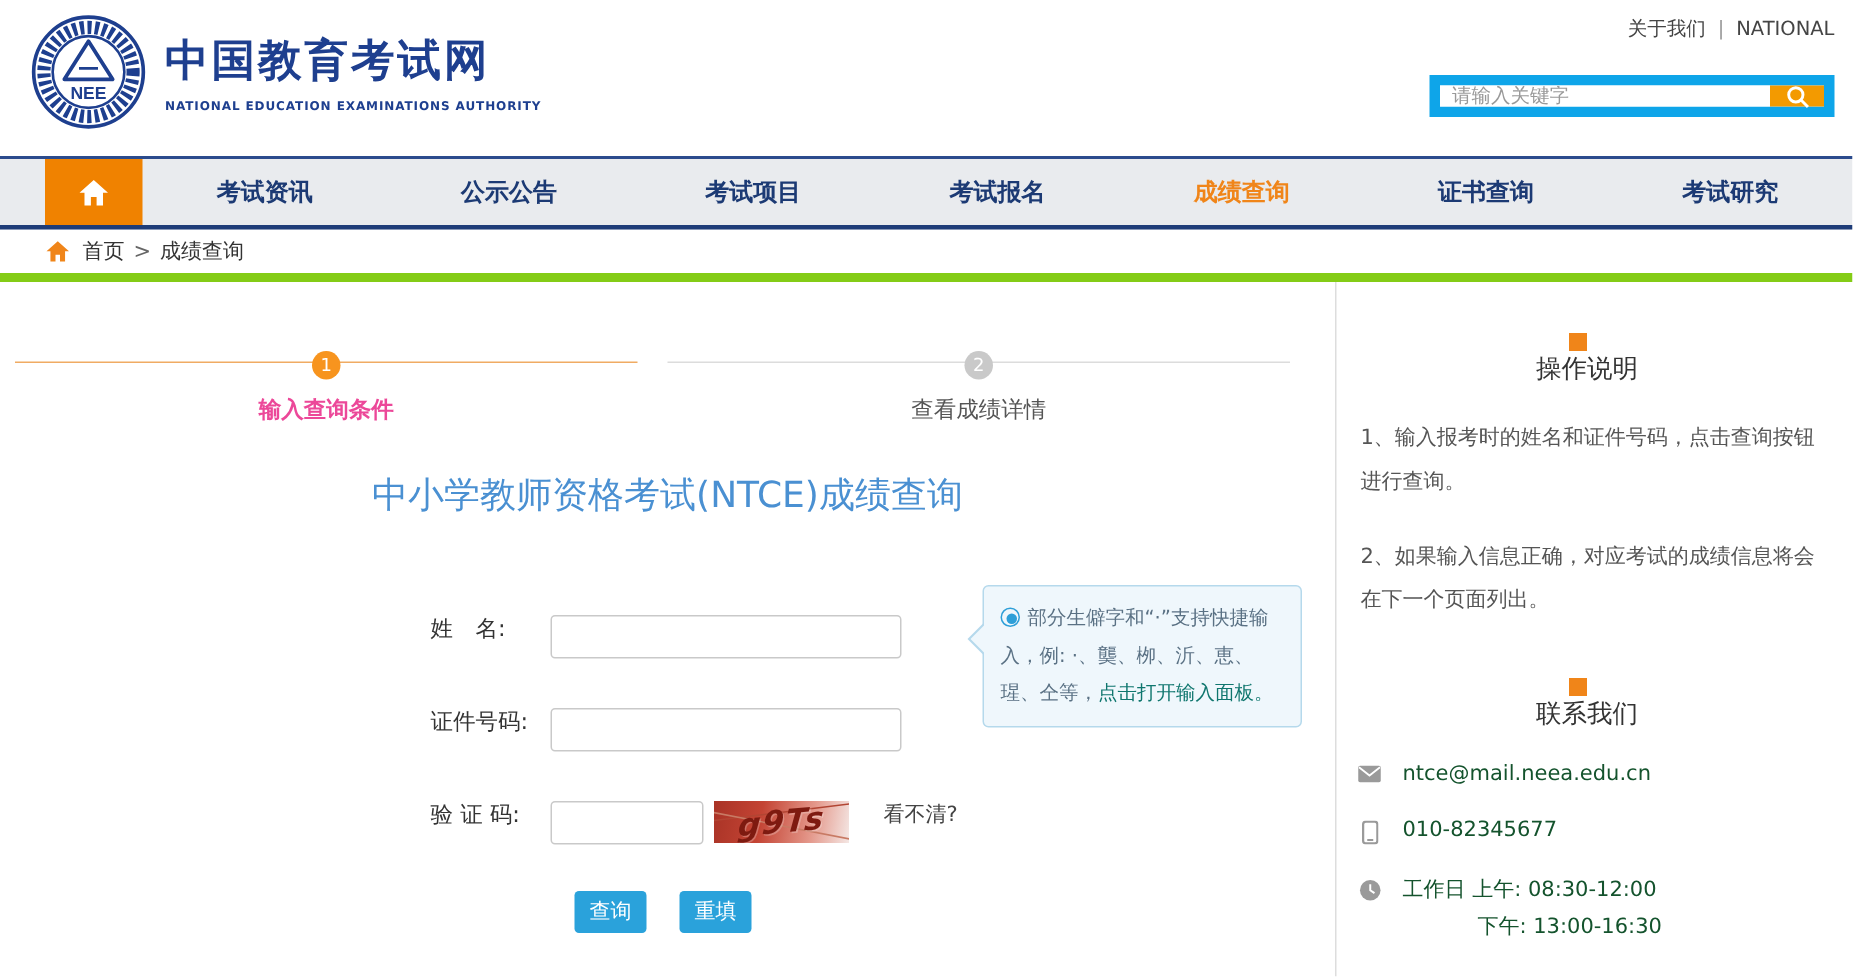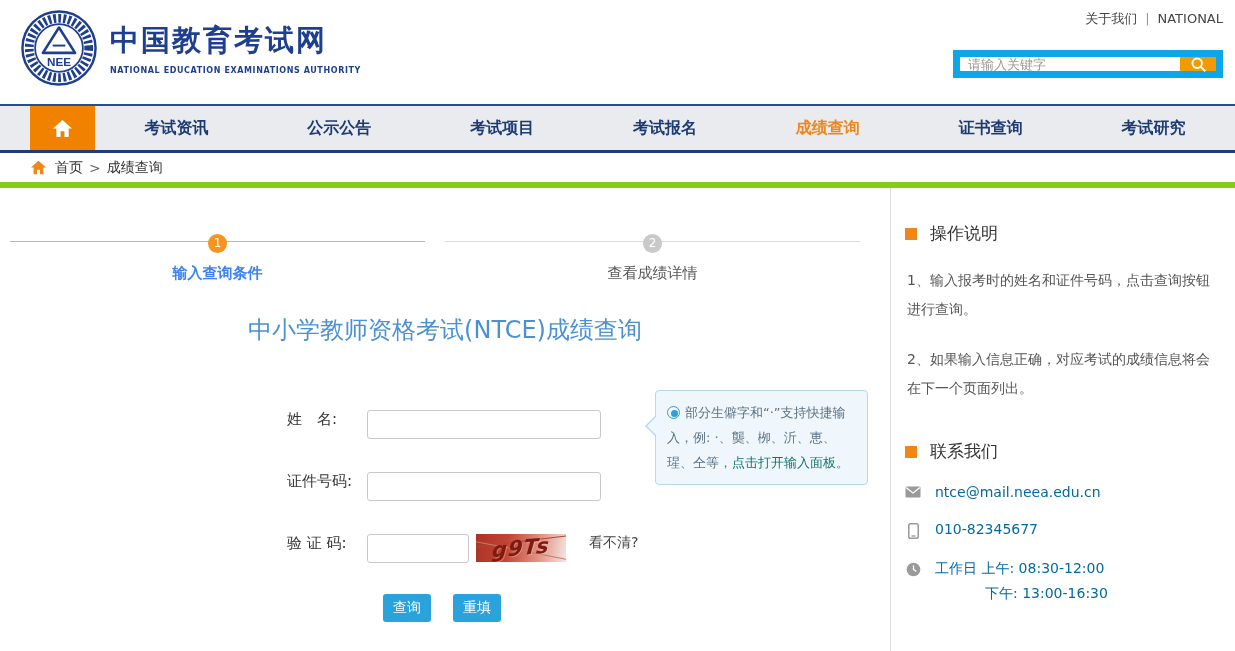--- a/index.html
+++ b/index.html
@@ -48,21 +48,21 @@
   .stepper { position:absolute; top:44px; left:0; right:20px; display:flex; }
   .step { flex:1; position:relative; text-align:center; }
   .step .line { position:absolute; top:9px; left:10px; right:10px; height:1px; }
   .step-1 .line { background:#f0ab63; }
   .step-2 .line { background:#dcdcdc; }
   .circle { position:relative; z-index:1; display:inline-block; width:19px; height:19px;
     border-radius:50%; color:#fff; font-size:12px; line-height:19px; text-align:center; }
   .step-1 .circle { background:#f7941e; }
   .step-2 .circle { background:#c9c9c9; }
   .step-label { margin-top:11px; font-size:15px; }
-  .step-1 .step-label { color:#3b82f6; font-weight:bold; }
+  .step-1 .step-label { color:#ec4899; font-weight:bold; }
   .step-2 .step-label { color:#555; }
 
   .main-title { position:absolute; top:126px; left:0; width:890px; text-align:center;
     font-size:24px; color:#4a90d2; }
 
   
   .form-row { position:absolute; left:287px; display:flex; align-items:flex-start; }
   .row-name { top:222px; } .row-id { top:284px; } .row-captcha { top:346px; }
   .f-label { width:80px; font-size:15px; color:#333; }
   .txt { width:234px; height:29px; border:1px solid #c9c9c9; border-radius:3px; font-size:14px;
@@ -91,25 +91,25 @@
     border:11px solid transparent; border-left:none; border-right:11px solid #b5d9ec; }
   .tooltip::after { content:""; position:absolute; left:-9px; top:25px;
     border:10px solid transparent; border-left:none; border-right:10px solid #eff7fc; }
   .radio-dot { display:inline-block; width:13px; height:13px; border:1px solid #2e9fd8;
     border-radius:50%; position:relative; vertical-align:-2px; margin-right:5px; }
   .radio-dot::after { content:""; position:absolute; left:3px; top:3px; width:7px; height:7px;
     border-radius:50%; background:#2e9fd8; }
   .panel-link { color:#0f766e; }
 
   
-  .side-heading { display:flex; align-items:center; font-size:17px; color:#333; }
+  .side-heading { display:flex; align-items:center; font-size:17px; color:#333;flex-direction:column; }
   .bullet { width:12px; height:12px; background:#f08519; margin-right:13px; flex:0 0 auto; }
   .instr { font-size:14px; color:#555; line-height:29px; margin:21px 0 0 2px; }
   .contact-heading { margin-top:37px; }
-  .contact-row { display:flex; margin-top:21px; font-size:14px; color:#0369a1; align-items:flex-start; }
+  .contact-row { display:flex; margin-top:21px; font-size:14px; color:#14532d; align-items:flex-start; }
   .c-icon { width:16px; margin-right:14px; flex:0 0 auto; display:flex; justify-content:center;
     padding-top:2px; }
   .hours-line2 { padding-left:50px; margin-top:7px; }
 </style>
 </head>
 <body>
 
 <div class="page">
 
   <div class="header">

